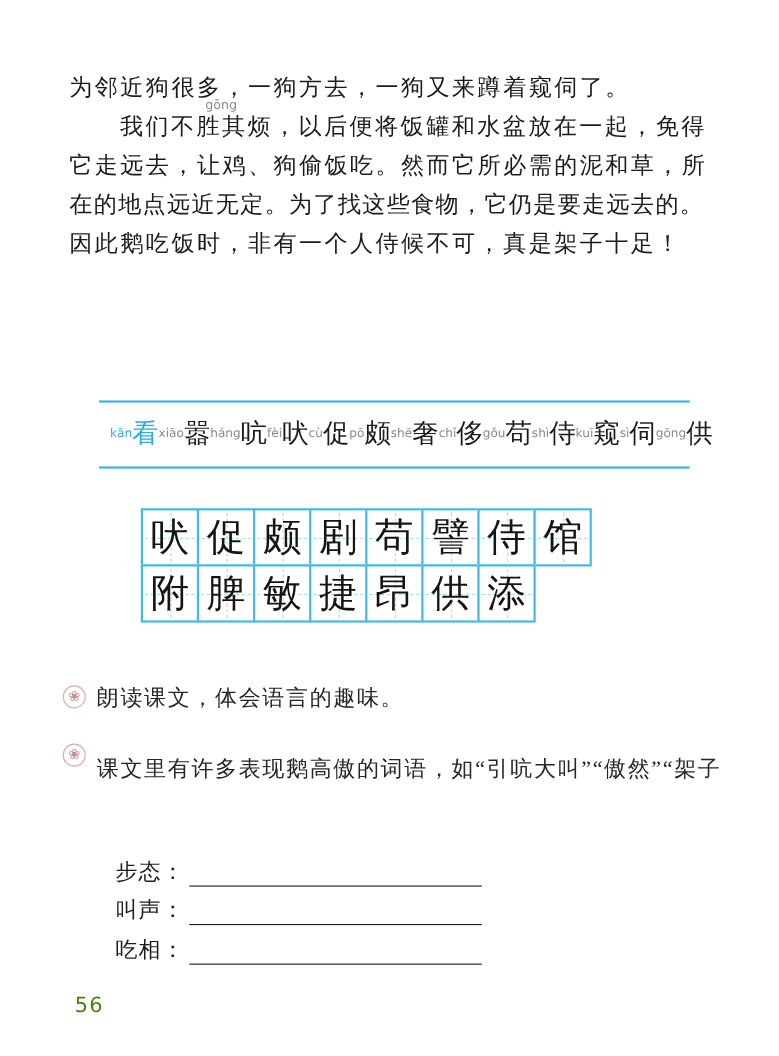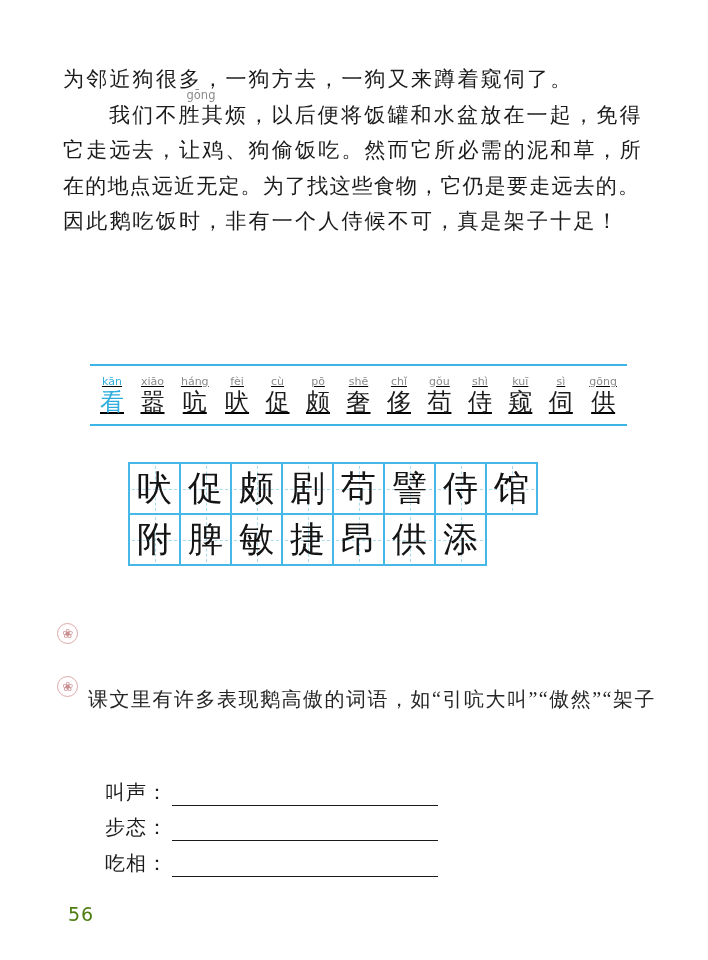--- a/index.html
+++ b/index.html
@@ -18,21 +18,21 @@
   .tline.indent { text-indent:46px; }
   .pinyin-note { position:absolute; left:114px; top:27px; width:48px;
                  text-align:center; font-family:"DejaVu Sans", sans-serif;
                  font-size:11.5px; letter-spacing:0; color:#8a8a8a; line-height:12px; }
 
   
   .recognition { position:absolute; left:90px; top:364px; width:537px; height:62px;
                  border-top:2px solid #3cb4e6; border-bottom:2px solid #3cb4e6;
                  display:flex; justify-content:space-between; align-items:center;
                  padding:0 10px; }
-  .rz-item { display:flex; flex-direction:column; align-items:center; line-height:1;text-decoration:underline; }
+  .rz-item { display:flex; flex-direction:row; align-items:center; line-height:1; }
   .rz-py { font-family:"DejaVu Sans", sans-serif; font-size:11px; color:#8a8a8a;
            margin-bottom:3px; white-space:nowrap; }
   .rz-ch { font-size:24px; color:#1b1b1b; }
   .rz-item.hl .rz-py, .rz-item.hl .rz-ch { color:#2fadde; }
 
   
   .wgrid { position:absolute; left:128px; top:462px; }
   .grow { display:flex; }
   .grow.r2 { margin-top:-2px; }
   .cell { position:relative; width:53px; height:53px; border:2px solid #45b8e8;
@@ -183,33 +183,34 @@
       <div class="cell">
           <span class="gch">供</span>
         </div>
       <div class="cell">
           <span class="gch">添</span>
         </div>
     </div>
   </div>
 
   <div class="bullet b1">❀</div>
+  <div class="exercise ex1">朗读课文，体会语言的趣味。</div>
 
   <div class="bullet b2">❀</div>
   <div class="exercise ex2">
     <div class="xline">课文里有许多表现鹅高傲的词语，如“引吭大叫”“傲然”“架子</div>
   </div>
 
   <div class="fills">
     <div class="fill-row">
+      <span class="fill-label">步态：</span>
+      <span class="fill-line"></span>
+    </div>
+    <div class="fill-row">
       <span class="fill-label">叫声：</span>
-      <span class="fill-line"></span>
-    </div>
-    <div class="fill-row">
-      <span class="fill-label">步态：</span>
       <span class="fill-line"></span>
     </div>
     <div class="fill-row">
       <span class="fill-label">吃相：</span>
       <span class="fill-line"></span>
     </div>
   </div>
 
   <div class="pagenum">56</div>
 

